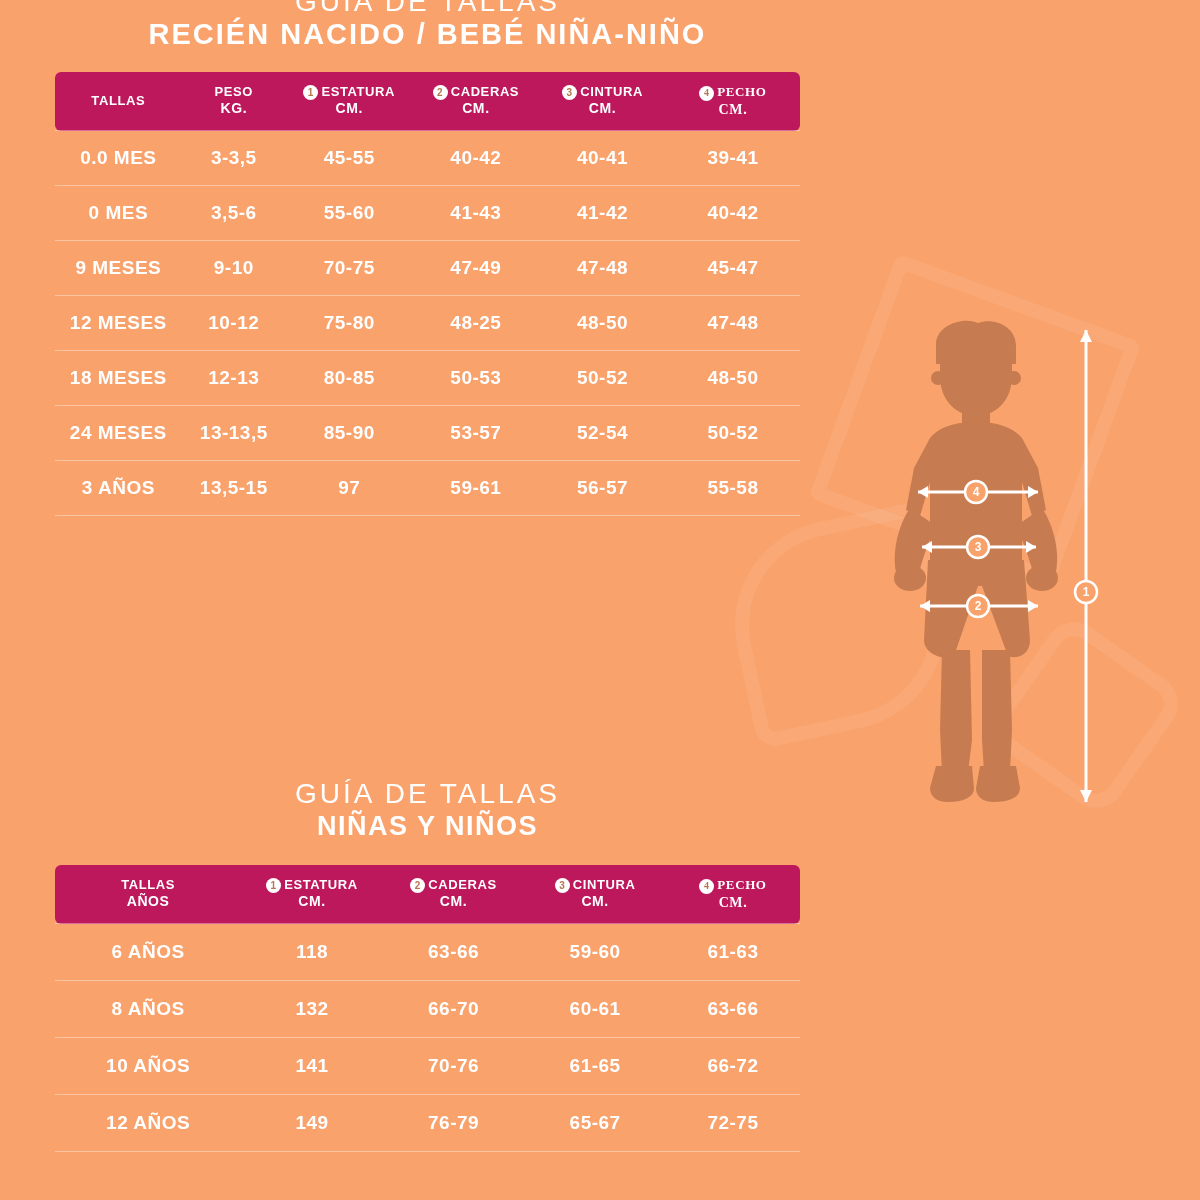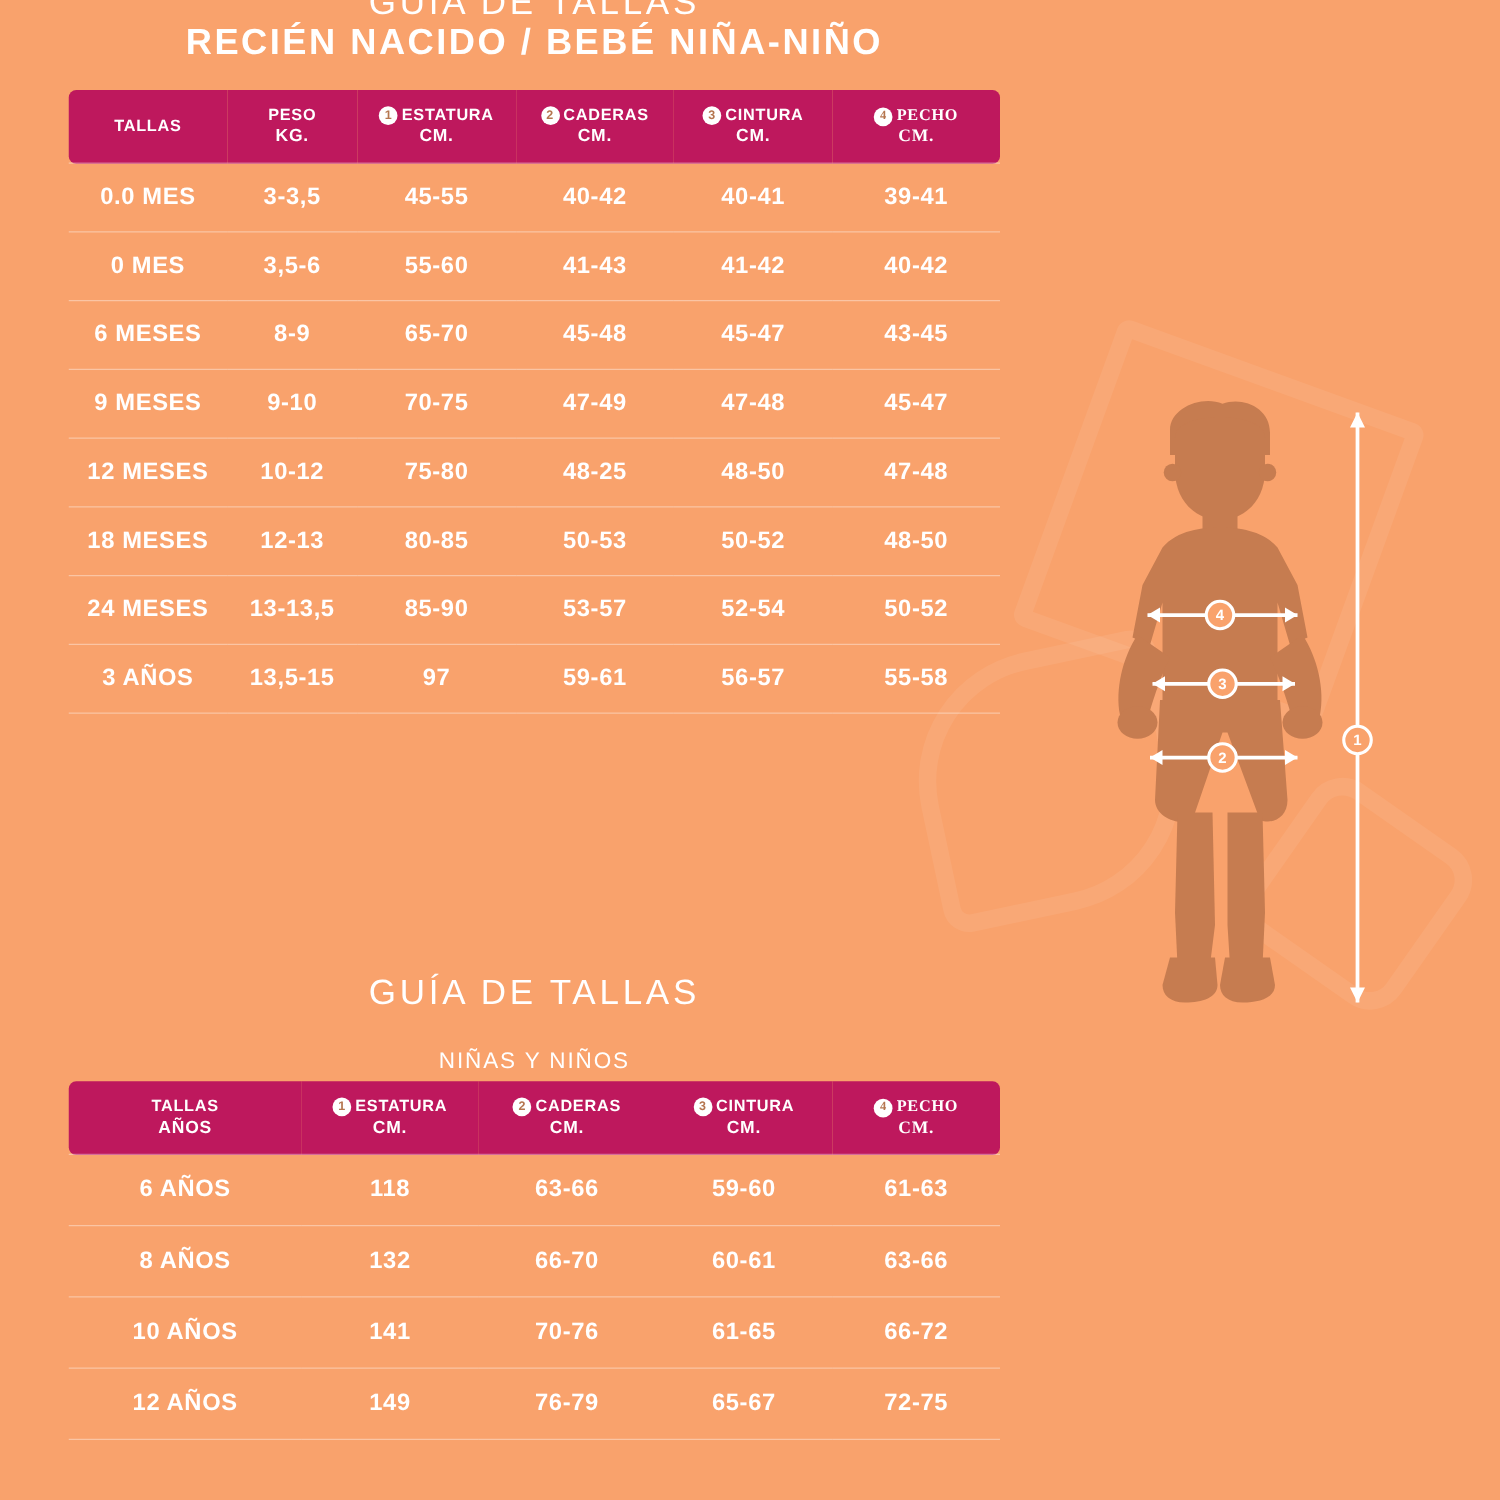--- a/index.html
+++ b/index.html
@@ -41,25 +41,24 @@
 
   
   .title-block { text-align: center; color: #FFFFFF; }
   .title-line1 {
     font-size: 29px;
     font-weight: bold;
     letter-spacing: 2px;
     line-height: 1.15;
   }
   .title-line2 {
-    font-size: 18px;
-    font-weight: normal;
+    font-size: 27px;
+    font-weight: bold;
     letter-spacing: 1.5px;
     line-height: 1.2;
-    margin-top: 28px;
   }
   .title-top { position: absolute; left: 55px; top: -14px; width: 745px; }
   .title-thin {
     font-size: 28px;
     font-weight: 300;
     letter-spacing: 3px;
   }
 
   
   .table-wrap { position: absolute; }
@@ -181,28 +180,20 @@
           </tr>
           <tr>
             <td class="rowhead">0 MES</td>
             <td>3,5-6</td>
             <td>55-60</td>
             <td>41-43</td>
             <td>41-42</td>
             <td>40-42</td>
           </tr>
           <tr>
-            <td class="rowhead">6 MESES</td>
-            <td>8-9</td>
-            <td>65-70</td>
-            <td>45-48</td>
-            <td>45-47</td>
-            <td>43-45</td>
-          </tr>
-          <tr>
             <td class="rowhead">9 MESES</td>
             <td>9-10</td>
             <td>70-75</td>
             <td>47-49</td>
             <td>47-48</td>
             <td>45-47</td>
           </tr>
           <tr>
             <td class="rowhead">12 MESES</td>
             <td>10-12</td>

